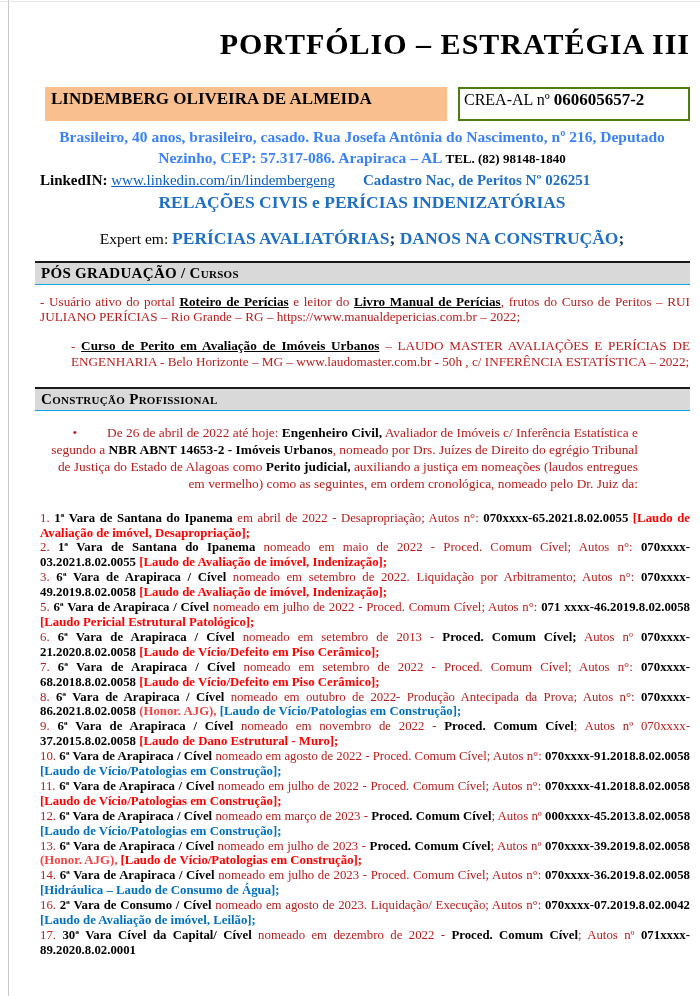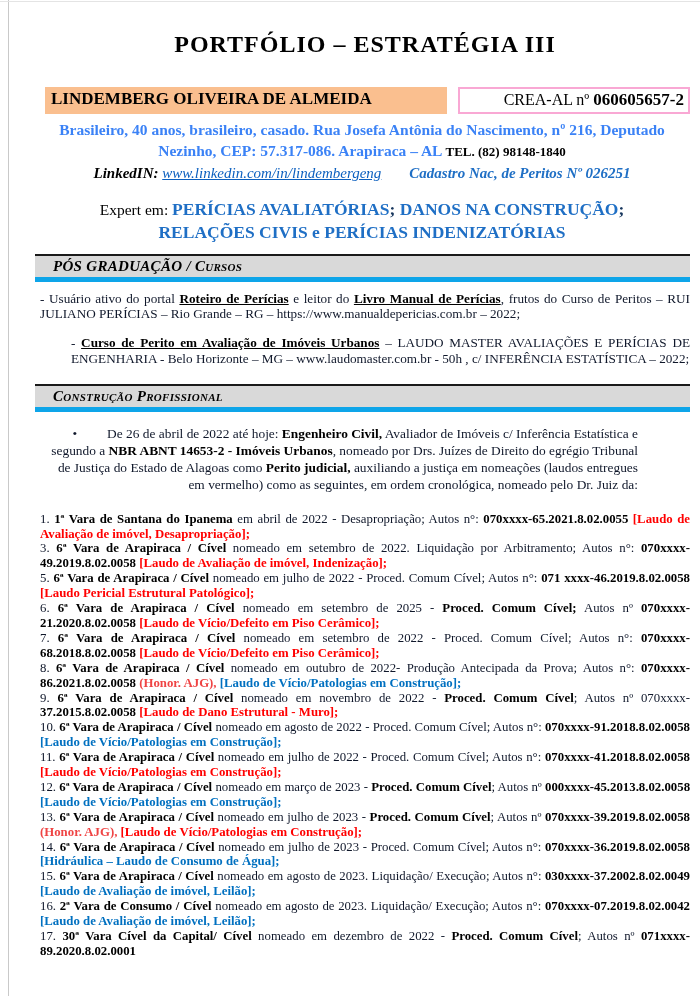--- a/index.html
+++ b/index.html
@@ -5,68 +5,68 @@
   html,body{margin:0;padding:0;background:#fff;}
   body{
     width:700px;height:996px;overflow:hidden;position:relative;
     font-family:"Liberation Serif","DejaVu Serif",serif;color:#000;
   }
   .edge-left{position:absolute;left:8px;top:0;width:1px;height:996px;background:#c9c9c9;}
   .edge-top{position:absolute;left:0;top:1px;width:700px;height:1px;background:#e4e4e4;}
   .content{padding:26px 10px 0 40px;}
 
   .doc-title{
-    text-align:center;font-size:24px;font-weight:bold;letter-spacing:1px;
+    text-align:right;font-size:30px;font-weight:bold;letter-spacing:1px;
     margin:0 0 0 0;line-height:36px;
   }
 
   .header-row{display:flex;align-items:stretch;margin-top:25px;margin-left:5px;}
   .name-box{
     width:392px;background:#FABF8F;font-weight:bold;font-size:17px;
-    padding:2px 4px 5px 6px;white-space:nowrap;
+    padding:2px 4px 12px 6px;white-space:nowrap;
   }
   .crea-box{
-    flex:1;margin-left:11px;border:2px solid #f9a8d4;text-align:right;
+    flex:1;margin-left:11px;border:2px solid #4d7c0f;text-align:left;
     font-size:16px;padding:1px 4px 2px 4px;white-space:nowrap;
   }
   .crea-box .num{font-weight:bold;font-size:17px;}
 
   .info-par{
     text-align:center;margin:5px 6px 0 0;font-size:15.5px;line-height:21px;
   }
   .contact-par{
-    text-align:center;margin:0 6px 0 0;font-size:15px;line-height:22px;font-style:italic;
+    margin:0 6px 0 0;font-size:15px;line-height:22px;
   }
   .expert-par{
     text-align:center;margin:14px 6px 0 0;font-size:17.5px;line-height:22px;font-weight:bold;
   }
 
   .section-bar{
-    background:#D9D9D9;border-top:2px solid #1a1a1a;border-bottom:5px solid #0ea5e9;
-    margin-left:-5px;margin-top:11px;padding:2px 4px 2px 18px;
-    font-weight:bold;font-size:15px;font-variant:small-caps;letter-spacing:0.3px;font-style:italic;
+    background:#D9D9D9;border-top:2px solid #1a1a1a;border-bottom:1px solid #0ea5e9;
+    margin-left:-5px;margin-top:11px;padding:2px 4px 2px 6px;
+    font-weight:bold;font-size:15px;font-variant:small-caps;letter-spacing:0.3px;
   }
   .bar-exp{margin-top:18px;}
 
   p{margin:0;}
   .course-par{
     text-align:justify;font-size:13.2px;line-height:15.2px;margin-top:9px;
   }
   .course-par + .course-par{margin-top:14px;margin-left:31px;}
 
   .intro-par{
     margin:13px 52px 0 5px;font-size:13.4px;line-height:17.2px;text-indent:22px;
     text-align:right;
   }
 
   .exp-list{margin-top:18px;}
   .item{text-align:justify;font-size:12.8px;line-height:14.9px;}
 
   
-  .run-r{font-weight:normal;color:#0f172a;}
+  .run-r{font-weight:normal;color:#b91c1c;}
   .run-b{font-weight:bold;color:#000;}
   .run-bu{font-weight:bold;color:#000;text-decoration:underline;}
   .run-red{font-weight:bold;color:#FF0000;}
   .run-green{font-weight:bold;color:#ef4444;}
   .run-blue{font-weight:bold;color:#0070C0;}
   .run-navy{font-weight:bold;color:#3b82f6;}
   .run-tel{font-weight:bold;color:#000;font-size:13px;}
   .run-link{font-weight:normal;color:#0B5FBF;text-decoration:underline;}
   .run-cadastro{font-weight:bold;color:#1F6FC5;margin-left:28px;}
   .run-expertlabel{font-weight:normal;color:#000;font-size:15.5px;}
@@ -86,43 +86,43 @@
 
   <div class="header-row">
     <div class="name-box">LINDEMBERG OLIVEIRA DE ALMEIDA</div>
     <div class="crea-box"><span>CREA-AL nº </span><span class="num">060605657-2</span></div>
   </div>
 
   <p class="info-par"><span class="run-navy">Brasileiro, 40 anos, brasileiro, casado. Rua Josefa Antônia do Nascimento, nº 216, Deputado Nezinho, CEP: 57.317-086. Arapiraca – AL </span><span class="run-tel">TEL. (82) 98148-1840</span></p>
 
   <p class="contact-par"><span class="run-b">LinkedIN: </span><span class="run-link">www.linkedin.com/in/lindembergeng</span><span class="run-cadastro">Cadastro Nac, de Peritos Nº 026251</span></p>
 
+  <p class="expert-par" style="margin-top:0;"><span class="run-bluehead">RELAÇÕES CIVIS e PERÍCIAS INDENIZATÓRIAS</span></p>
   <p class="expert-par"><span class="run-expertlabel">Expert em: </span><span class="run-bluehead">PERÍCIAS AVALIATÓRIAS</span><span class="run-semib">; </span><span class="run-bluehead">DANOS NA CONSTRUÇÃO</span><span class="run-semib">;</span></p>
-  <p class="expert-par" style="margin-top:0;"><span class="run-bluehead">RELAÇÕES CIVIS e PERÍCIAS INDENIZATÓRIAS</span></p>
 
   <div class="section-bar">PÓS GRADUAÇÃO / Cursos</div>
 
   <p class="course-par"><span class="run-r">- Usuário ativo do portal </span><span class="run-bu">Roteiro de Perícias</span><span class="run-r"> e leitor do </span><span class="run-bu">Livro Manual de Perícias</span><span class="run-r">, frutos do Curso de Peritos – RUI JULIANO PERÍCIAS – Rio Grande – RG – https://www.manualdepericias.com.br – 2022;</span></p>
   <p class="course-par"><span class="run-r">- </span><span class="run-bu">Curso de Perito em Avaliação de Imóveis Urbanos</span><span class="run-r"> – LAUDO MASTER AVALIAÇÕES E PERÍCIAS DE ENGENHARIA - Belo Horizonte – MG – www.laudomaster.com.br - 50h , c/ INFERÊNCIA ESTATÍSTICA – 2022;</span></p>
 
   <div class="section-bar bar-exp">Construção Profissional</div>
 
   <p class="intro-par"><span class="run-r">•</span><span class="run-gap"></span><span class="run-r">De 26 de abril de 2022 até hoje: </span><span class="run-b">Engenheiro Civil,</span><span class="run-r"> Avaliador de Imóveis c/ Inferência Estatística e segundo a </span><span class="run-b">NBR ABNT 14653-2 - Imóveis Urbanos</span><span class="run-r">, nomeado por Drs. Juízes de Direito do egrégio Tribunal de Justiça do Estado de Alagoas como </span><span class="run-b">Perito judicial,</span><span class="run-r"> auxiliando a justiça em nomeações (laudos entregues em vermelho) como as seguintes, em ordem cronológica, nomeado pelo Dr. Juiz da:</span></p>
 
   <div class="exp-list">
       <p class="item"><span class="run-r">1. </span><span class="run-b">1ª Vara de Santana do Ipanema</span><span class="run-r"> em abril de 2022 - Desapropriação; Autos n°: </span><span class="run-b">070xxxx-65.2021.8.02.0055 </span><span class="run-red">[Laudo de Avaliação de imóvel, Desapropriação];</span></p>
+      <p class="item"><span class="run-r">2.  </span><span class="run-b">1ª Vara de Santana do Ipanema</span><span class="run-r"> nomeado em maio de 2022 - Proced. Comum Cível; Autos n°: </span><span class="run-b">070xxxx-03.2021.8.02.0055 </span><span class="run-red">[Laudo de Avaliação de imóvel, Indenização];</span></p>
       <p class="item"><span class="run-r">3.  </span><span class="run-b">6ª Vara de Arapiraca / Cível</span><span class="run-r"> nomeado em setembro de 2022. Liquidação por Arbitramento; Autos n°: </span><span class="run-b">070xxxx-49.2019.8.02.0058 </span><span class="run-red">[Laudo de Avaliação de imóvel, Indenização];</span></p>
       <p class="item"><span class="run-r">5.  </span><span class="run-b">6ª Vara de Arapiraca / Cível</span><span class="run-r"> nomeado em julho de 2022 - Proced. Comum Cível; Autos n°: </span><span class="run-b">071 xxxx-46.2019.8.02.0058 </span><span class="run-red">[Laudo Pericial Estrutural Patológico];</span></p>
-      <p class="item"><span class="run-r">6. </span><span class="run-b">6ª Vara de Arapiraca / Cível</span><span class="run-r"> nomeado em setembro de 2025 - </span><span class="run-b">Proced. Comum Cível;</span><span class="run-r"> Autos nº </span><span class="run-b">070xxxx-21.2020.8.02.0058 </span><span class="run-red">[Laudo de Vício/Defeito em Piso Cerâmico];</span></p>
+      <p class="item"><span class="run-r">6. </span><span class="run-b">6ª Vara de Arapiraca / Cível</span><span class="run-r"> nomeado em setembro de 2013 - </span><span class="run-b">Proced. Comum Cível;</span><span class="run-r"> Autos nº </span><span class="run-b">070xxxx-21.2020.8.02.0058 </span><span class="run-red">[Laudo de Vício/Defeito em Piso Cerâmico];</span></p>
       <p class="item"><span class="run-r">7.  </span><span class="run-b">6ª Vara de Arapiraca / Cível</span><span class="run-r"> nomeado em setembro de 2022 - Proced. Comum Cível; Autos n°: </span><span class="run-b">070xxxx-68.2018.8.02.0058 </span><span class="run-red">[Laudo de Vício/Defeito em Piso Cerâmico];</span></p>
       <p class="item"><span class="run-r">8.  </span><span class="run-b">6ª Vara de Arapiraca / Cível</span><span class="run-r"> nomeado em outubro de 2022- Produção Antecipada da Prova; Autos n°: </span><span class="run-b">070xxxx-86.2021.8.02.0058 </span><span class="run-green">(Honor. AJG), </span><span class="run-blue">[Laudo de Vício/Patologias em Construção];</span></p>
       <p class="item"><span class="run-r">9. </span><span class="run-b">6ª Vara de Arapiraca / Cível</span><span class="run-r"> nomeado em novembro de 2022 - </span><span class="run-b">Proced. Comum Cível</span><span class="run-r">; Autos nº 070xxxx-</span><span class="run-b">37.2015.8.02.0058 </span><span class="run-red">[Laudo de Dano Estrutural - Muro];</span></p>
       <p class="item"><span class="run-r">10.  </span><span class="run-b">6ª Vara de Arapiraca / Cível</span><span class="run-r"> nomeado em agosto de 2022 - Proced. Comum Cível; Autos n°: </span><span class="run-b">070xxxx-91.2018.8.02.0058 </span><span class="run-blue">[Laudo de Vício/Patologias em Construção];</span></p>
       <p class="item"><span class="run-r">11.  </span><span class="run-b">6ª Vara de Arapiraca / Cível</span><span class="run-r"> nomeado em julho de 2022 - Proced. Comum Cível; Autos n°: </span><span class="run-b">070xxxx-41.2018.8.02.0058 </span><span class="run-red">[Laudo de Vício/Patologias em Construção];</span></p>
       <p class="item"><span class="run-r">12. </span><span class="run-b">6ª Vara de Arapiraca / Cível</span><span class="run-r"> nomeado em março de 2023 - </span><span class="run-b">Proced. Comum Cível</span><span class="run-r">; Autos nº </span><span class="run-b">000xxxx-45.2013.8.02.0058 </span><span class="run-blue">[Laudo de Vício/Patologias em Construção];</span></p>
       <p class="item"><span class="run-r">13. </span><span class="run-b">6ª Vara de Arapiraca / Cível</span><span class="run-r"> nomeado em julho de 2023 - </span><span class="run-b">Proced. Comum Cível</span><span class="run-r">; Autos nº </span><span class="run-b">070xxxx-39.2019.8.02.0058 </span><span class="run-green">(Honor. AJG), </span><span class="run-red">[Laudo de Vício/Patologias em Construção];</span></p>
       <p class="item"><span class="run-r">14.  </span><span class="run-b">6ª Vara de Arapiraca / Cível</span><span class="run-r"> nomeado em julho de 2023 - Proced. Comum Cível; Autos n°: </span><span class="run-b">070xxxx-36.2019.8.02.0058 </span><span class="run-blue">[Hidráulica – Laudo de Consumo de Água];</span></p>
-      <p class="item"><span class="run-r">15.  </span><span class="run-b">6ª Vara de Arapiraca / Cível</span><span class="run-r"> nomeado em agosto de 2023. Liquidação/ Execução; Autos n°: </span><span class="run-b">030xxxx-37.2002.8.02.0049 </span><span class="run-blue">[Laudo de Avaliação de imóvel, Leilão];</span></p>
       <p class="item"><span class="run-r">16.  </span><span class="run-b">2ª Vara de Consumo / Cível</span><span class="run-r"> nomeado em agosto de 2023. Liquidação/ Execução; Autos n°: </span><span class="run-b">070xxxx-07.2019.8.02.0042 </span><span class="run-blue">[Laudo de Avaliação de imóvel, Leilão];</span></p>
       <p class="item"><span class="run-r">17.  </span><span class="run-b">30ª Vara Cível da Capital/ Cível</span><span class="run-r"> nomeado em dezembro de 2022 - </span><span class="run-b">Proced. Comum Cível</span><span class="run-r">; Autos nº </span><span class="run-b">071xxxx-89.2020.8.02.0001 </span></p>
     </div>
 
 </div>
 
 </body></html>

